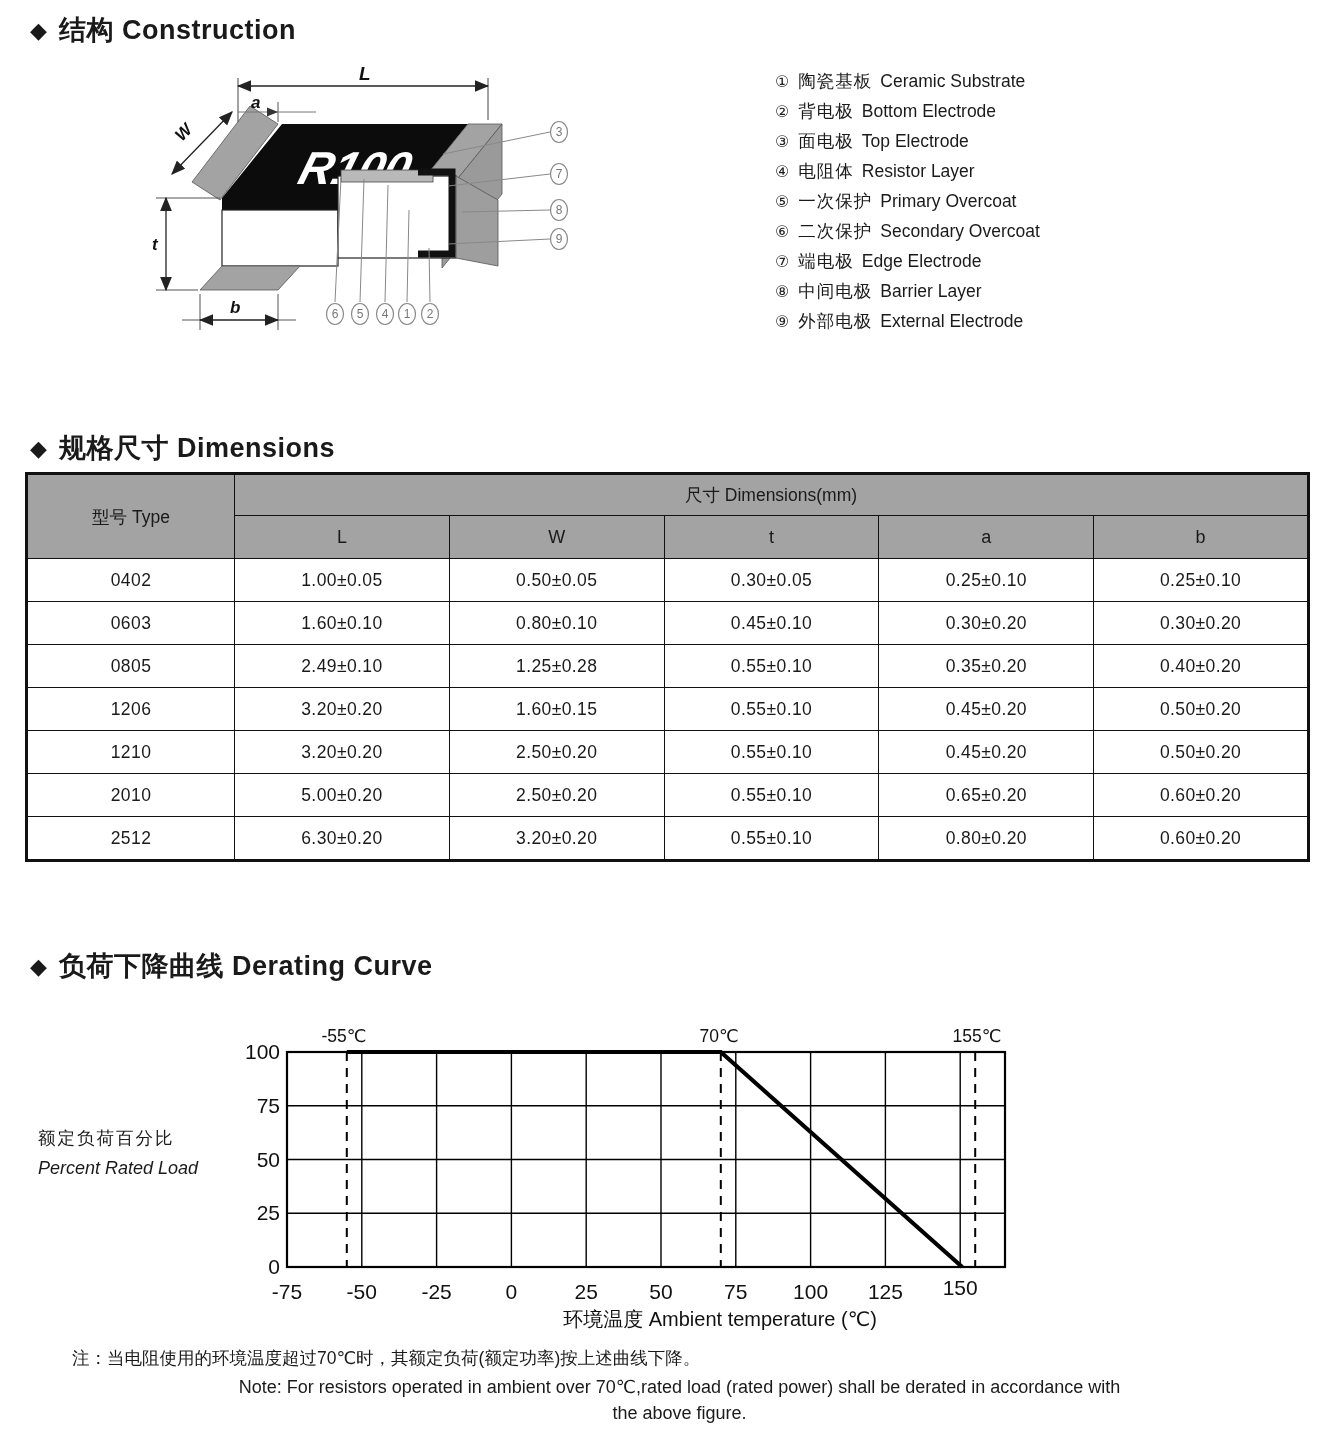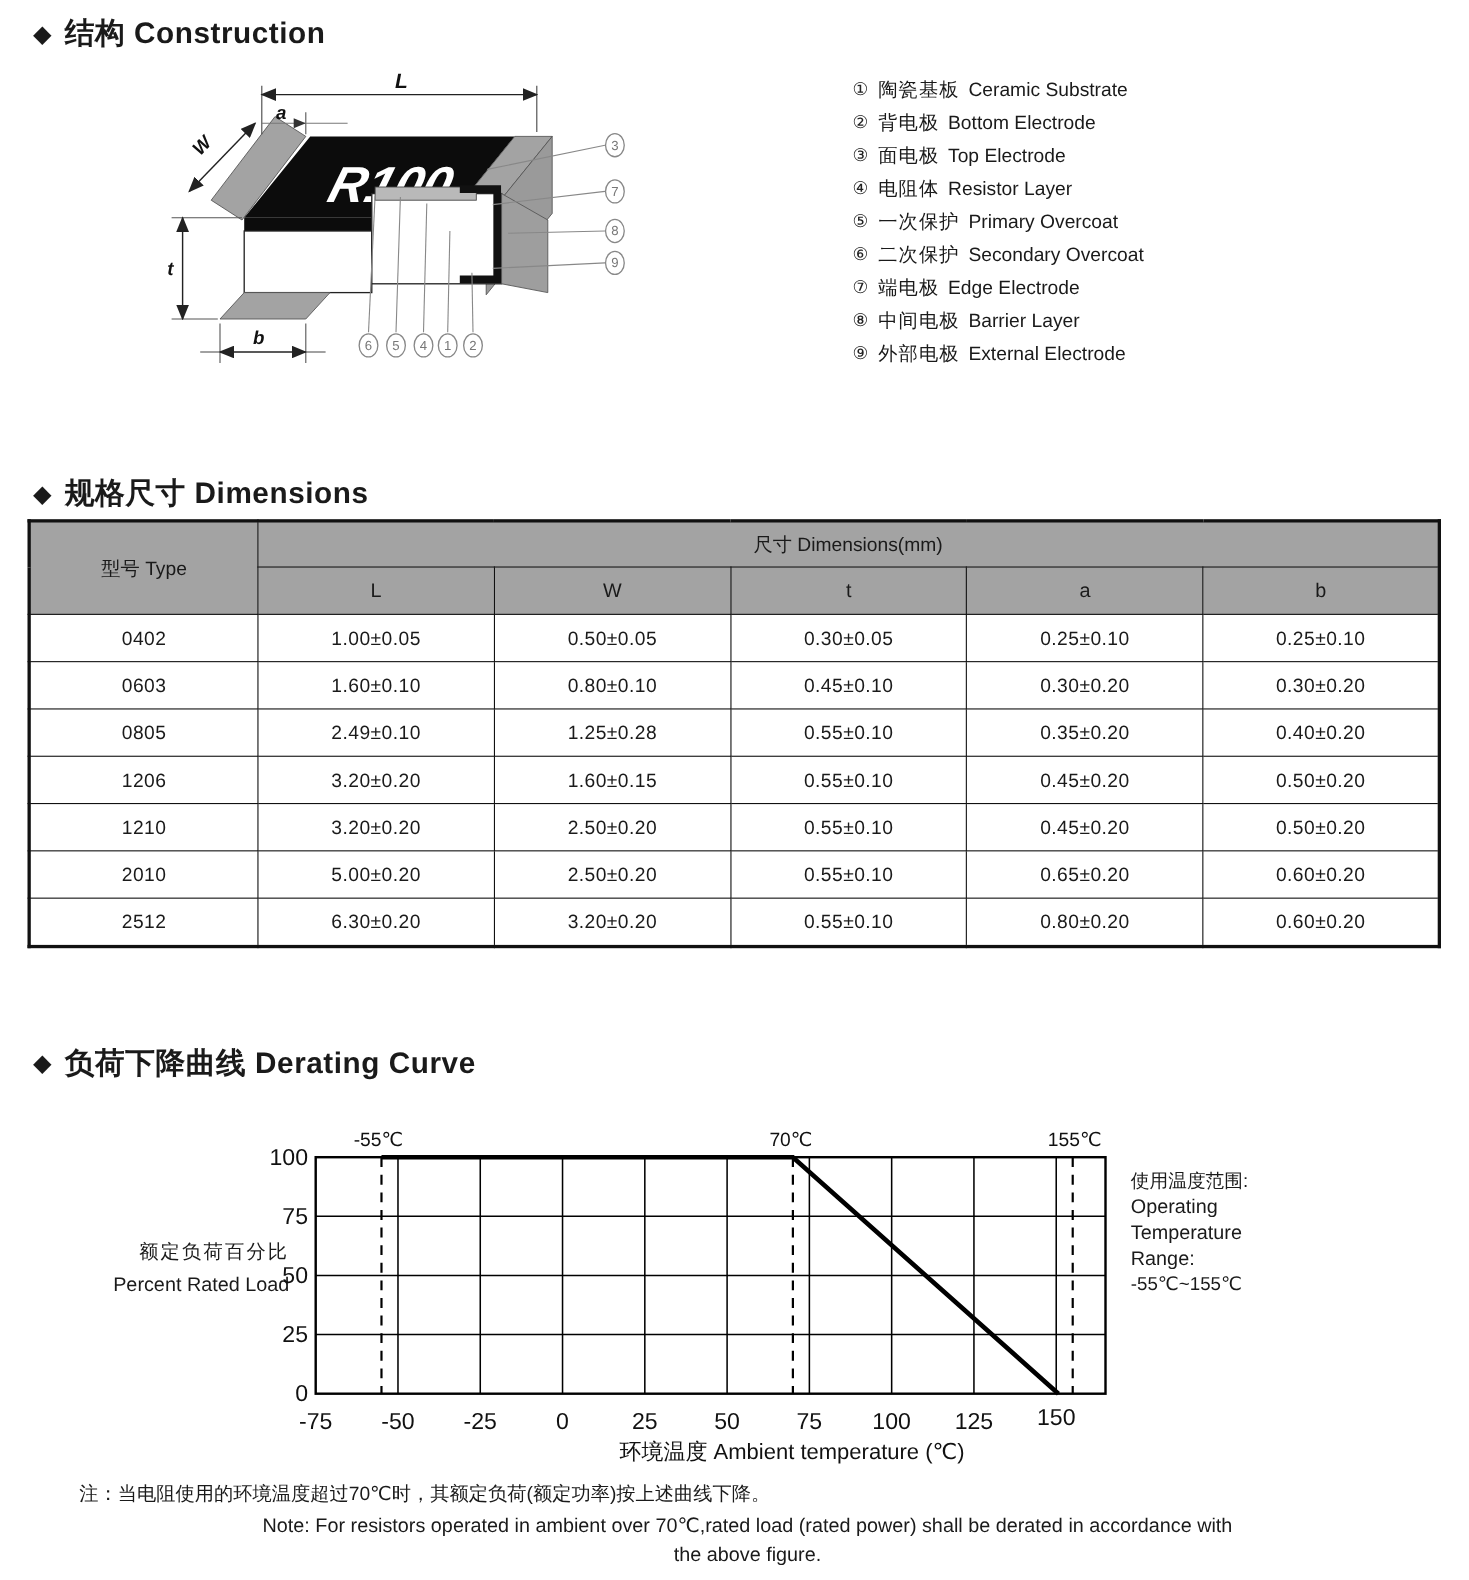--- a/index.html
+++ b/index.html
@@ -18,23 +18,23 @@
             table-layout:fixed;}
   #dimtable th,#dimtable td{border:1.6px solid #111;text-align:center;font-weight:normal;
             font-size:17.5px;}
   #dimtable{border:3px solid #111;}
   #dimtable thead th{background:#a3a3a3;}
   #dimtable .h1{height:42px;font-size:18.5px;}
   #dimtable .h2 th{height:40px;font-size:18px;}
   #dimtable tbody td{height:40px;letter-spacing:.4px;}
   #dimtable col.c0{width:208px;}
   
-  #ylab{position:absolute;left:38px;top:1126px;width:225px;text-align:right;}
+  #ylab{position:absolute;left:38px;top:1126px;width:225px;text-align:left;}
   #ylab .zh{font-size:17.5px;letter-spacing:2px;}
-  #ylab .en{font-size:18px;margin-top:8px;}
+  #ylab .en{font-size:18px;margin-top:8px;font-style:italic;}
   #opnote{position:absolute;left:1028px;top:1062px;line-height:23.5px;font-size:17px;}
   #opnote div{white-space:nowrap;}
   #notes{position:absolute;left:72px;top:1346px;width:1215px;}
   #notes .zh{font-size:17.5px;margin-bottom:4px;}
   #notes .en{font-size:18px;line-height:26px;text-align:center;}
   svg text{font-family:"Liberation Sans","DejaVu Sans",sans-serif;}
 </style>
 </head>
 <body>
 
@@ -333,27 +333,20 @@
       <text x="421" y="277">50</text>
       <text x="495.8" y="277">75</text>
       <text x="570.6" y="277">100</text>
       <text x="645.4" y="277">125</text>
       <text x="720.2" y="273">150</text>
     </g>
 
     <text x="480" y="304" font-size="20" fill="#111" text-anchor="middle">环境温度 Ambient temperature (℃)</text>
   </svg>
 
-  <div id="opnote">
-    <div>使用温度范围:</div>
-    <div style="font-size:18px;">Operating</div>
-    <div style="font-size:18px;">Temperature</div>
-    <div style="font-size:18px;">Range:</div>
-    <div>-55℃~155℃</div>
-  </div>
 
   <div id="notes">
     <div class="zh">注：当电阻使用的环境温度超过70℃时，其额定负荷(额定功率)按上述曲线下降。</div>
     <div class="en">Note: For resistors operated in ambient over 70℃,rated  load (rated power) shall be derated in accordance with</div>
     <div class="en">the above figure.</div>
   </div>
 
 </div>
 
 </body></html>

